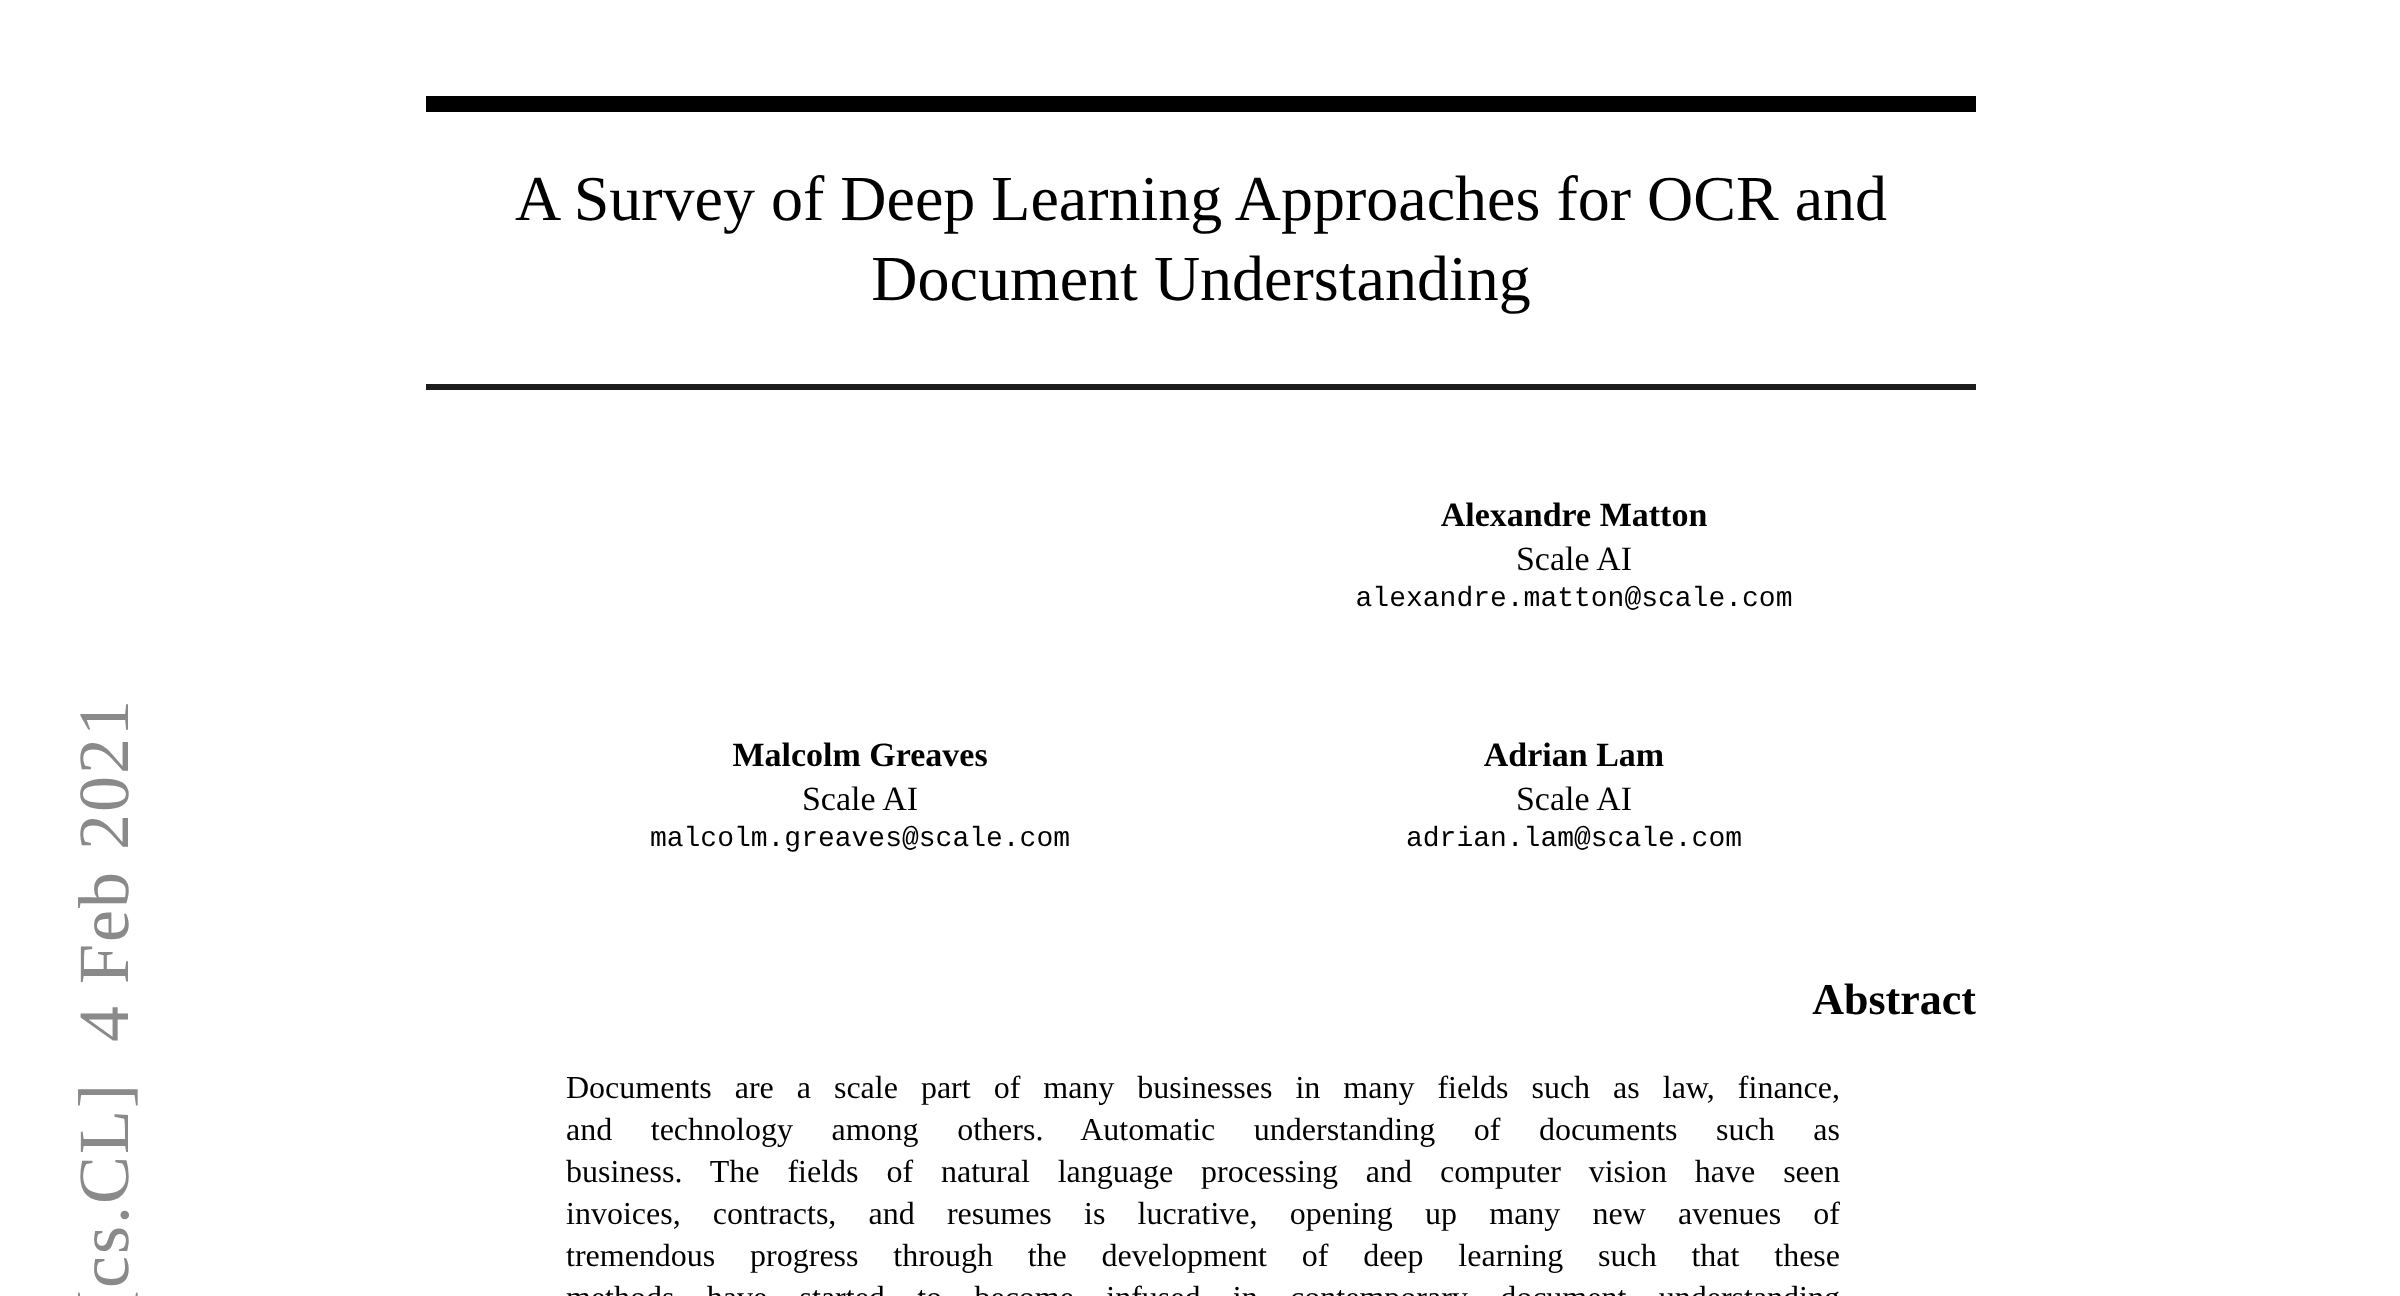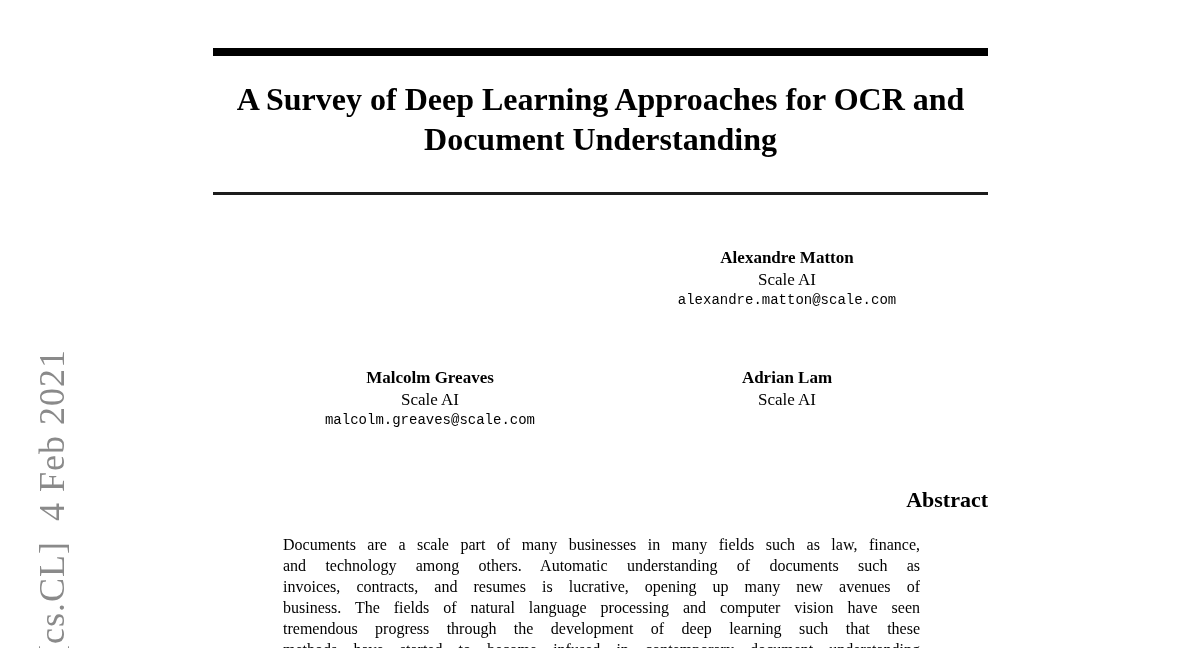--- a/index.html
+++ b/index.html
@@ -48,21 +48,21 @@
     width: 775px;
     height: 2.5px;
     background: #1c1c1c;
   }
   .paper-title {
     position: absolute;
     left: 213px;
     top: 79px;
     width: 775px;
     text-align: center;
-    font-weight: bold;
+    font-weight: normal;
     font-size: 32px;
     line-height: 40px;
   }
   .author {
     position: absolute;
     width: 400px;
     text-align: center;
     font-size: 17px;
     line-height: 21.5px;
   }
@@ -130,26 +130,27 @@
 
   <div class="author author-2">
     <div class="author-name">Malcolm Greaves</div>
     <div class="author-affil">Scale AI</div>
     <div class="author-email">malcolm.greaves@scale.com</div>
   </div>
 
   <div class="author author-3">
     <div class="author-name">Adrian Lam</div>
     <div class="author-affil">Scale AI</div>
+    <div class="author-email">adrian.lam@scale.com</div>
   </div>
 
   <div class="abstract-heading">Abstract</div>
 
   <div class="abstract-body">
     <div class="abs-line">Documents are a scale part of many businesses in many fields such as law, finance,</div>
     <div class="abs-line">and technology among others.  Automatic understanding of documents such as</div>
+    <div class="abs-line">business. The fields of natural language processing and computer vision have seen</div>
     <div class="abs-line">invoices, contracts, and resumes is lucrative, opening up many new avenues of</div>
-    <div class="abs-line">business. The fields of natural language processing and computer vision have seen</div>
     <div class="abs-line">tremendous progress through the development of deep learning such that these</div>
     <div class="abs-line">methods have started to become infused in contemporary document understanding</div>
   </div>
 
 </div>
 
 </body></html>

